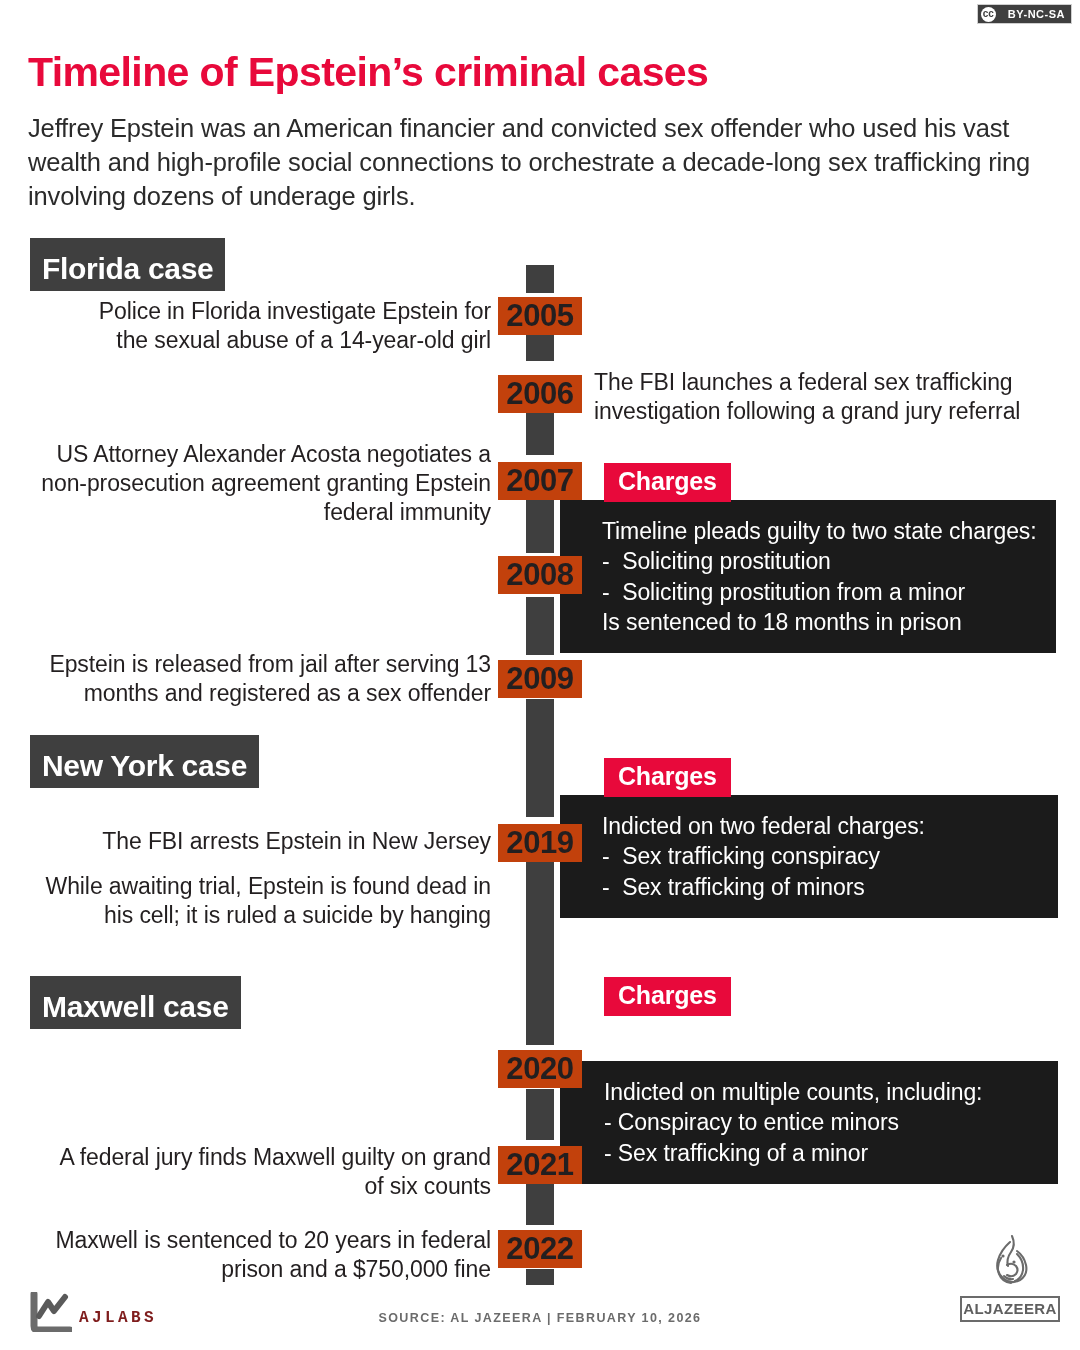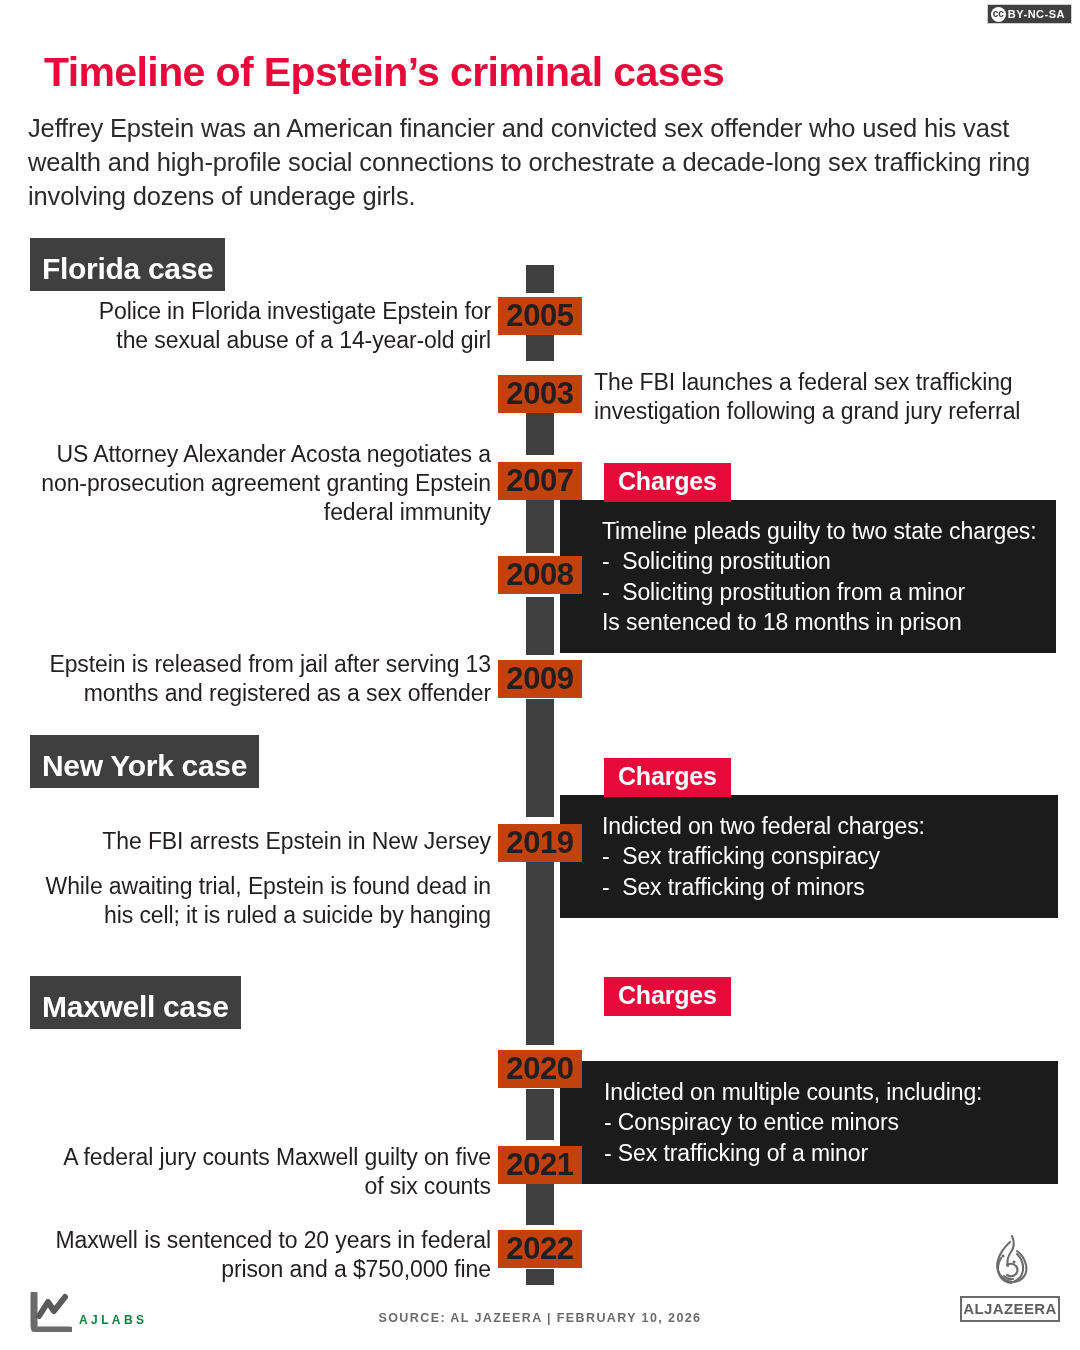--- a/index.html
+++ b/index.html
@@ -11,39 +11,39 @@
     color: #231f20;
     overflow: hidden;
   }
   #page { position: relative; width: 1080px; height: 1350px; }
 
   
   .cc-badge {
     position: absolute; top: 4px; right: 8px;
     height: 20px; display: flex; align-items: center;
     background: #3f3f3f; border: 1px solid #cfcfcf;
-    padding: 0 6px 0 3px; gap: 2px;
+    padding: 0 6px 0 3px; gap: 12px;
   }
   .cc-mark {
     width: 15px; height: 15px; border-radius: 50%;
     background: #ffffff; color: #3f3f3f;
     font-size: 10px; font-weight: bold;
     display: flex; align-items: center; justify-content: center;
     line-height: 1;
   }
   .cc-text {
     color: #ffffff; font-size: 11px; font-weight: bold;
     letter-spacing: .5px; line-height: 1;
   }
 
   
   .headline {
     position: absolute; left: 28px; top: 52px;
     font-size: 41px; font-weight: bold; color: #e8093b;
-    letter-spacing: -.6px; line-height: 1; margin-left: 16px;
+    letter-spacing: -.6px; line-height: 1;
   }
   .standfirst {
     position: absolute; left: 28px; top: 112px; width: 1030px;
     font-size: 25.5px; line-height: 1.33; color: #2b2b2b;
     letter-spacing: -.15px;
   }
 
   
   .spine {
     position: absolute; left: 526px; top: 265px;
@@ -108,22 +108,22 @@
     z-index: 3;
     padding: 16px 18px 16px 42px;
   }
   .charges-box .cb-line { white-space: pre; }
   .ajlabs {
     position: absolute; left: 30px; top: 1292px;
     display: flex; align-items: flex-end; gap: 7px;
   }
   .ajlabs-mark { width: 42px; height: 40px; }
   .ajlabs-word {
-    font-size: 12px; font-weight: bold; letter-spacing: 3.4px;
-    color: #15803d; padding-bottom: 5px;
+    font-size: 16px; font-weight: bold; letter-spacing: 3.4px;
+    color: #7f1d1d; padding-bottom: 5px; font-family: Liberation Mono, monospace;
   }
   .source {
     position: absolute; left: 0; right: 0; top: 1311px;
     text-align: center;
     font-size: 12.5px; font-weight: bold; letter-spacing: 1.4px;
     color: #6b6b6b;
   }
   .aj-logo {
     position: absolute; right: 20px; top: 1232px;
     width: 100px; text-align: center;
@@ -159,35 +159,35 @@
     <div class="spine-gap" style="top:780px;height:44px;"></div>
     <div class="spine-gap" style="top:875px;height:44px;"></div>
     <div class="spine-gap" style="top:960px;height:44px;"></div>
   </div>
 
   <div class="section-tag" style="left:30px; top:238px;">Florida case</div>
   <div class="section-tag" style="left:30px; top:735px;">New York case</div>
   <div class="section-tag" style="left:30px; top:976px;">Maxwell case</div>
 
   <div class="year" style="left:498px; width:84px; top:297px;">2005</div>
-  <div class="year" style="left:498px; width:84px; top:375px;">2003</div>
+  <div class="year" style="left:498px; width:84px; top:375px;">2006</div>
   <div class="year" style="left:498px; width:84px; top:462px;">2007</div>
   <div class="year" style="left:498px; width:84px; top:556px;">2008</div>
   <div class="year" style="left:498px; width:84px; top:660px;">2009</div>
   <div class="year" style="left:498px; width:84px; top:824px;">2019</div>
   <div class="year" style="left:498px; width:84px; top:1050px;">2020</div>
   <div class="year" style="left:498px; width:84px; top:1146px;">2021</div>
   <div class="year" style="left:498px; width:84px; top:1230px;">2022</div>
 
   <div class="event-left" style="top:297px;  width:420px;">Police in Florida investigate Epstein for the sexual abuse of a 14-year-old girl</div>
   <div class="event-left" style="top:440px;  width:460px;">US Attorney Alexander Acosta negotiates a non-prosecution agreement granting Epstein federal immunity</div>
   <div class="event-left" style="top:650px;  width:460px;">Epstein is released from jail after serving 13 months and registered as a sex offender</div>
   <div class="event-left" style="top:827px;  width:430px;">The FBI arrests Epstein in New Jersey</div>
   <div class="event-left" style="top:872px;  width:470px;">While awaiting trial, Epstein is found dead in his cell; it is ruled a suicide by hanging</div>
-  <div class="event-left" style="top:1143px; width:440px;">A federal jury counts Maxwell guilty on five of six counts</div>
+  <div class="event-left" style="top:1143px; width:440px;">A federal jury finds Maxwell guilty on grand of six counts</div>
   <div class="event-left" style="top:1226px; width:440px;">Maxwell is sentenced to 20 years in federal prison and a $750,000 fine</div>
 
   <div class="event-right" style="top:368px; width:470px;">The FBI launches a federal sex trafficking investigation following a grand jury referral</div>
 
   <div class="charges-badge" style="left:604px; top:463px;">Charges</div>
   <div class="charges-box" style="left:560px; top:500px; width:496px;">
     <div class="cb-line">Timeline pleads guilty to two state charges:</div>
     <div class="cb-line">-  Soliciting prostitution</div>
     <div class="cb-line">-  Soliciting prostitution from a minor</div>
     <div class="cb-line">Is sentenced to 18 months in prison</div>

